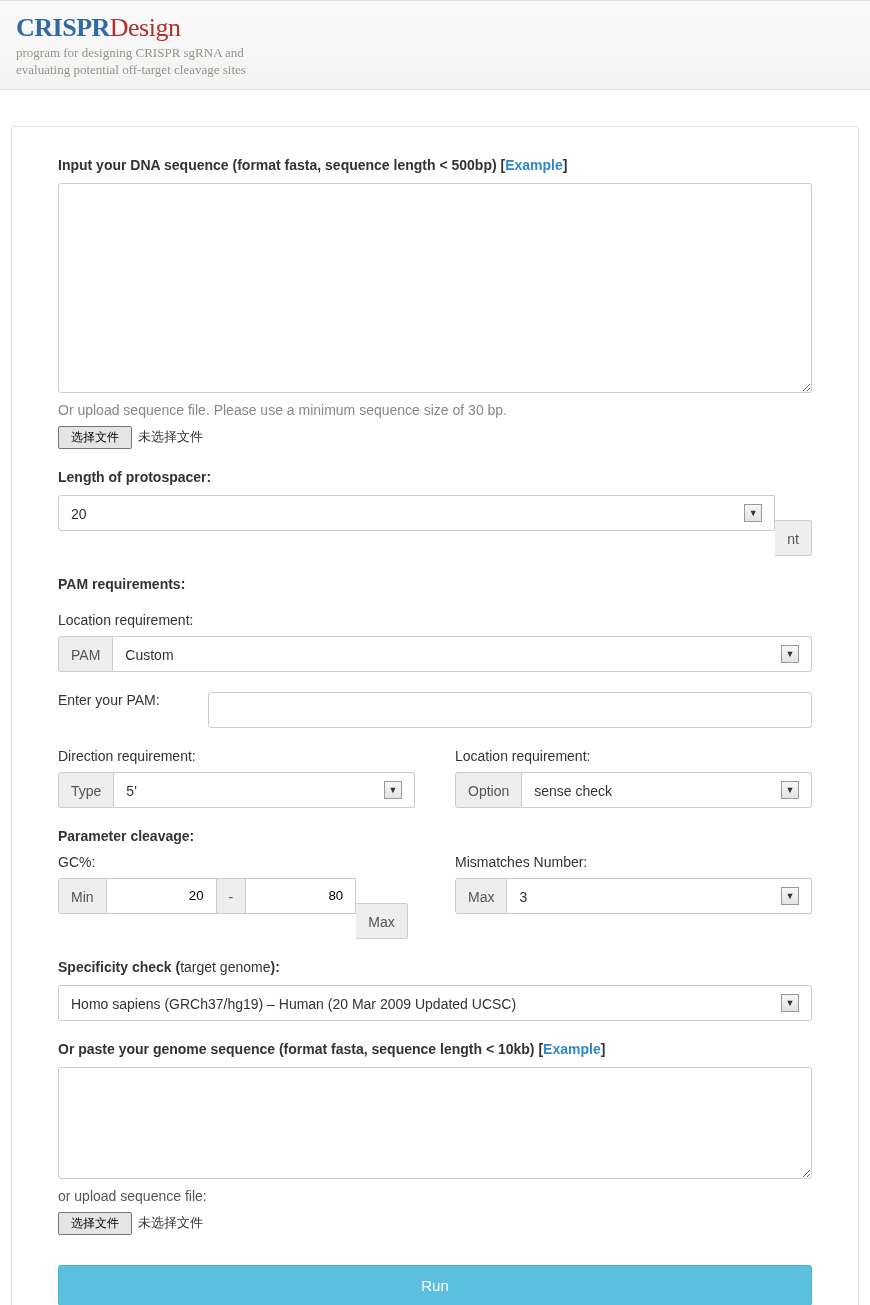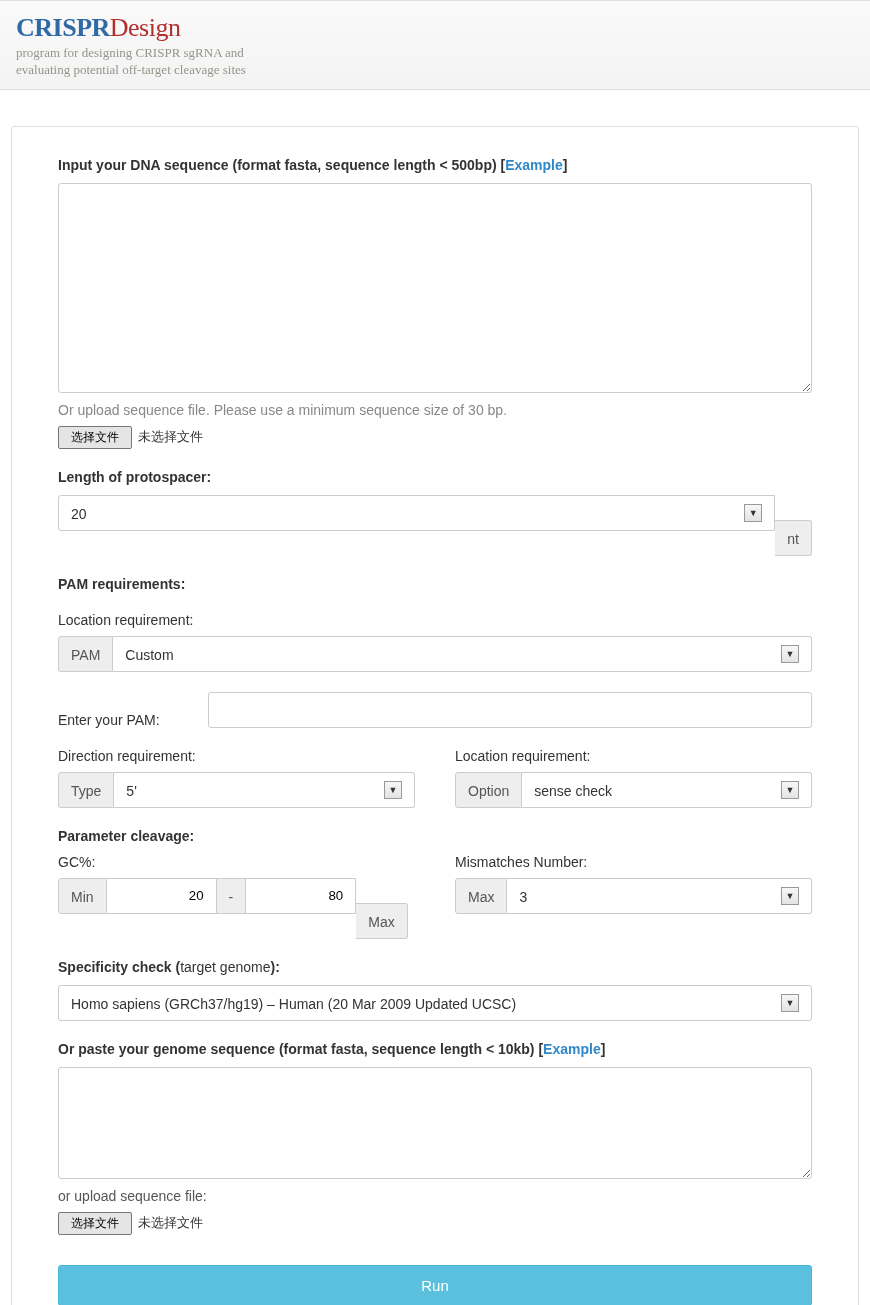--- a/index.html
+++ b/index.html
@@ -29,21 +29,21 @@
 .addon:last-child { border-radius: 0 3px 3px 0; margin-top: 25px; }
 .select-box { flex: 1; justify-content: space-between; cursor: pointer; position: relative; }
 .select-box.round-left { border-radius: 3px 0 0 3px; }
 .select-box.round-right { border-radius: 0 3px 3px 0; }
 .select-box.round-all { border-radius: 3px; }
 .caret-btn { width: 18px; height: 18px; border: 1px solid #999; background: linear-gradient(#f7f7f7, #e3e3e3); display: inline-flex; align-items: center; justify-content: center; font-size: 9px; color: #333; }
 .text-input { flex: 1; border: 1px solid #ccc; border-radius: 3px; padding: 8px 12px; height: 36px; font-size: 14px; }
 .row-flex { display: flex; gap: 40px; }
 .col { flex: 1; }
 .num-cell { width: 110px; text-align: right; border: 1px solid #ccc; padding: 8px 12px; height: 36px; background: #fff; }
-.pam-row { display: flex; align-items: flex-end; gap: 48px; }
+.pam-row { display: flex; align-items: flex-start; gap: 48px; }
 .btn-run { width: 100%; background: #5bc0de; color: #fff; border: 1px solid #46b8da; border-radius: 3px; padding: 11px 0; font-size: 15px; cursor: pointer; }
 .spec-label-bold { font-weight: bold; }
 .spec-label-light { font-weight: normal; }
 </style>
 </head>
 <body>
 
 <div class="header-bar">
   <div class="logo-line">
     <span class="logo-crispr">CRISPR</span><span class="logo-design">Design</span>

